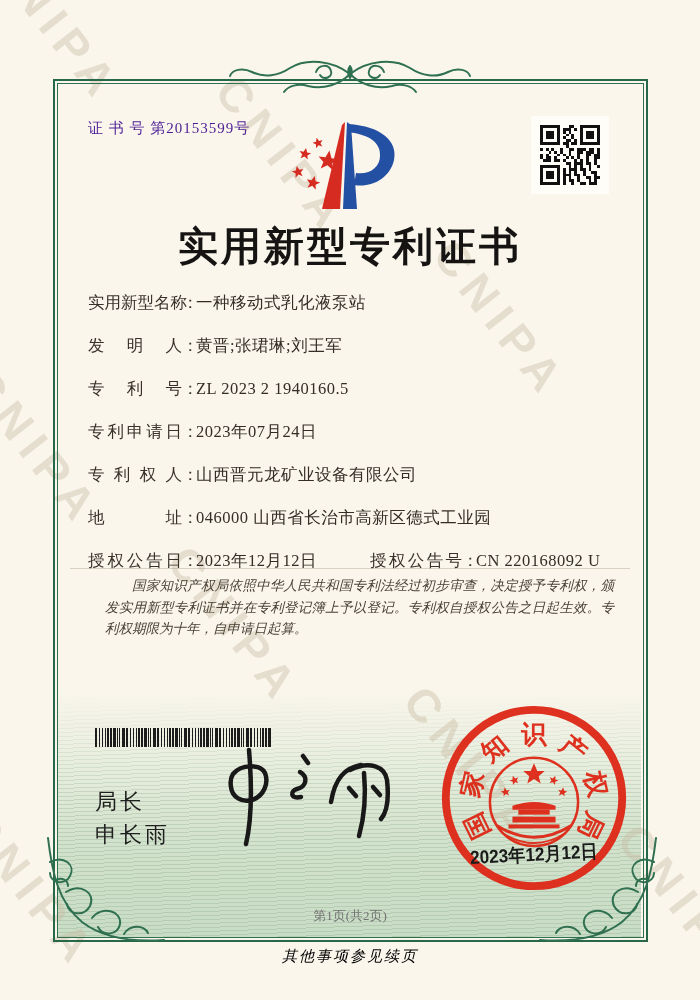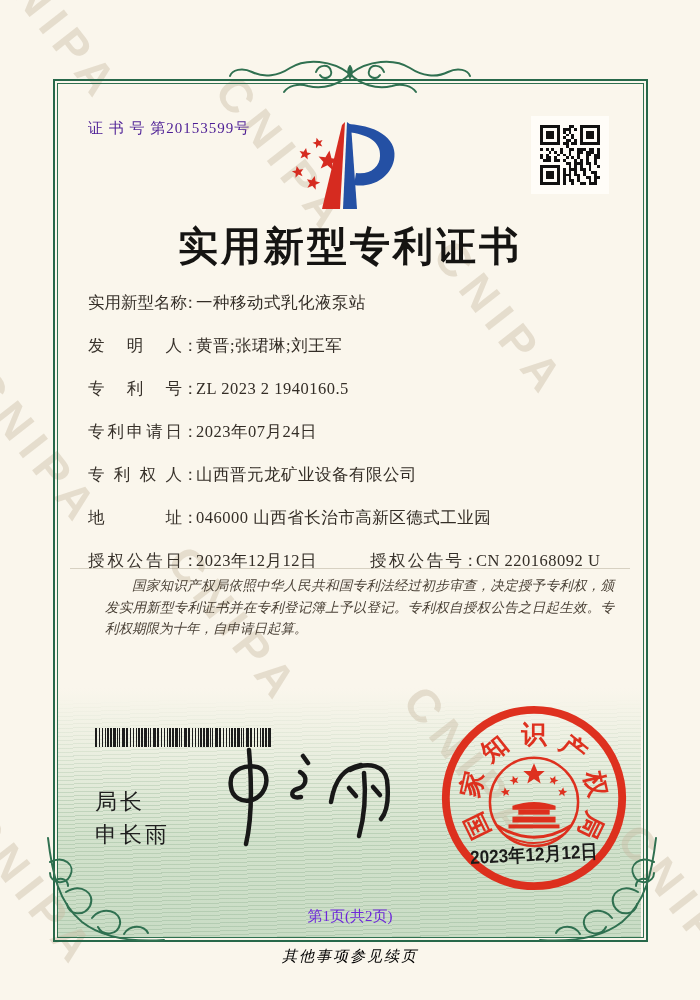--- a/index.html
+++ b/index.html
@@ -39,21 +39,21 @@
   .flabel2{display:inline-block;width:92px;text-align:justify;text-align-last:justify;margin-left:16px;}
   .divider{left:70px;top:568px;width:560px;height:1px;background:rgba(150,140,118,0.35);}
   .paras{left:88px;top:575px;width:526px;font-size:13.5px;line-height:21.5px;color:#4a4136;
          font-style:italic;text-align:justify;}
   .paras p{margin:0 0 7px 17px;text-indent:2em;}
   .barcode{left:95px;top:728px;}
   .officer{left:95px;top:785px;font-family:"Liberation Sans",sans-serif;font-size:22px;
            letter-spacing:3px;color:#1f1f1f;line-height:33px;}
   .sig{left:203px;top:742px;}
   .seal{left:436px;top:700px;z-index:4;opacity:0.95;}
-  .pagenum{left:0;width:700px;top:907px;text-align:center;font-size:15px;color:#6d28d9;}
+  .pagenum{left:0;width:700px;top:907px;text-align:center;font-size:13px;color:#737373;}
   .contnote{left:0;width:700px;top:947px;text-align:center;font-size:15px;font-style:italic;
             color:#000000;letter-spacing:2px;}
   .orn-top{left:228px;top:58px;z-index:2;}
   .fl-bl{left:42px;top:836px;z-index:3;}
   .fl-br{left:536px;top:836px;z-index:3;transform:scaleX(-1);}
   svg{display:block;}
 </style>
 </head>
 <body>
 

